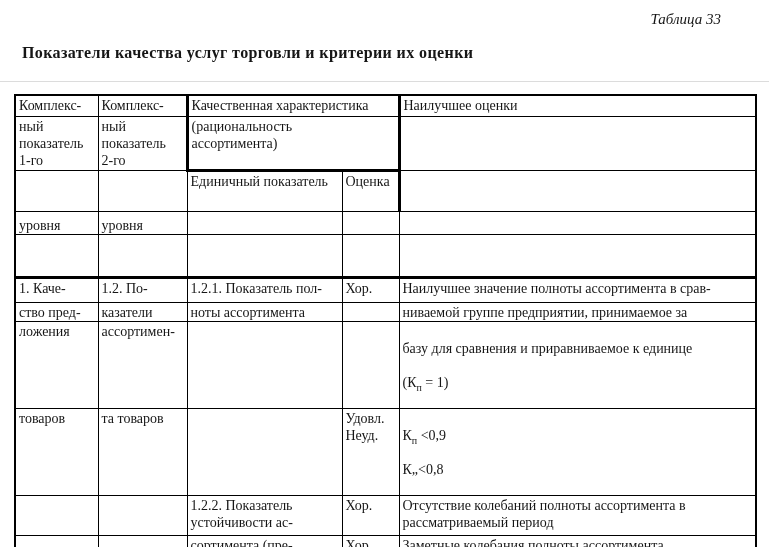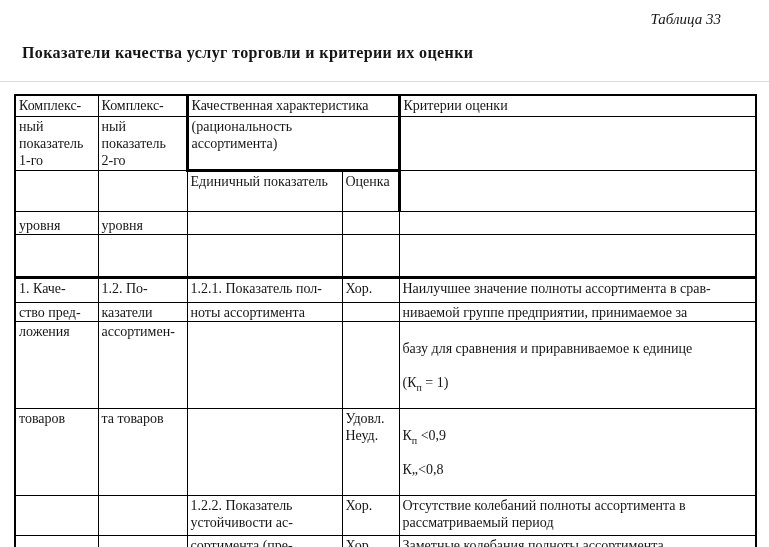--- a/index.html
+++ b/index.html
@@ -79,21 +79,21 @@
         <col style="width:155px">
         <col style="width:57px">
         <col style="width:357px">
     </colgroup>
 
     <tbody>
         <tr class="r1">
       <td>Комплекс-</td>
       <td>Комплекс-</td>
       <td colspan="2" class="blk-l blk-r">Качественная характеристика</td>
-      <td>Критерии оценки</td>
+      <td>Наилучшее оценки</td>
     </tr>
 
     <tr class="r2">
       <td>ный
 показатель
 1-го</td>
       <td>ный
 показатель
 2-го</td>
       <td colspan="2" class="blk-l blk-r blk-b">(рациональность

